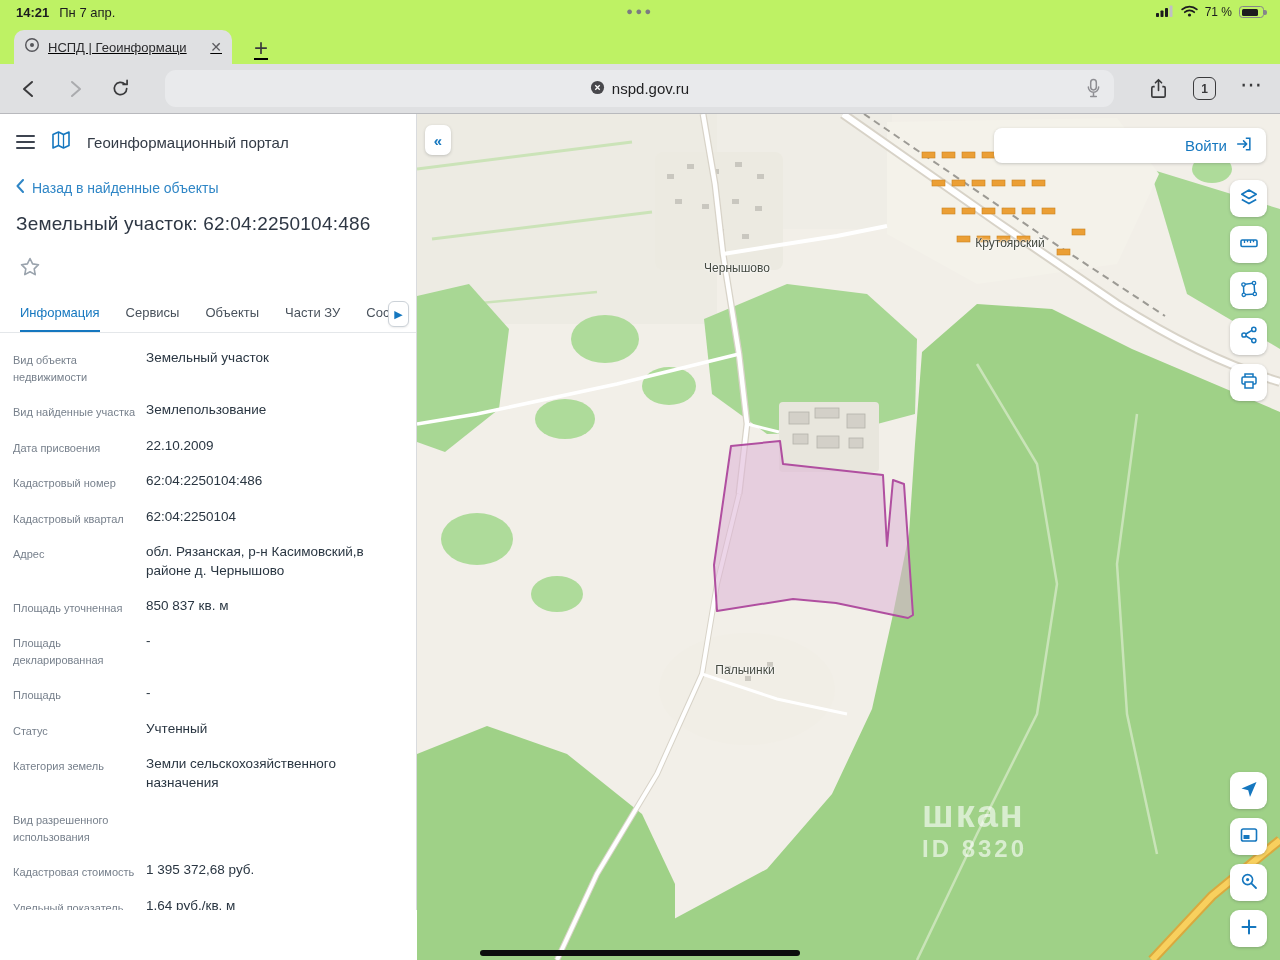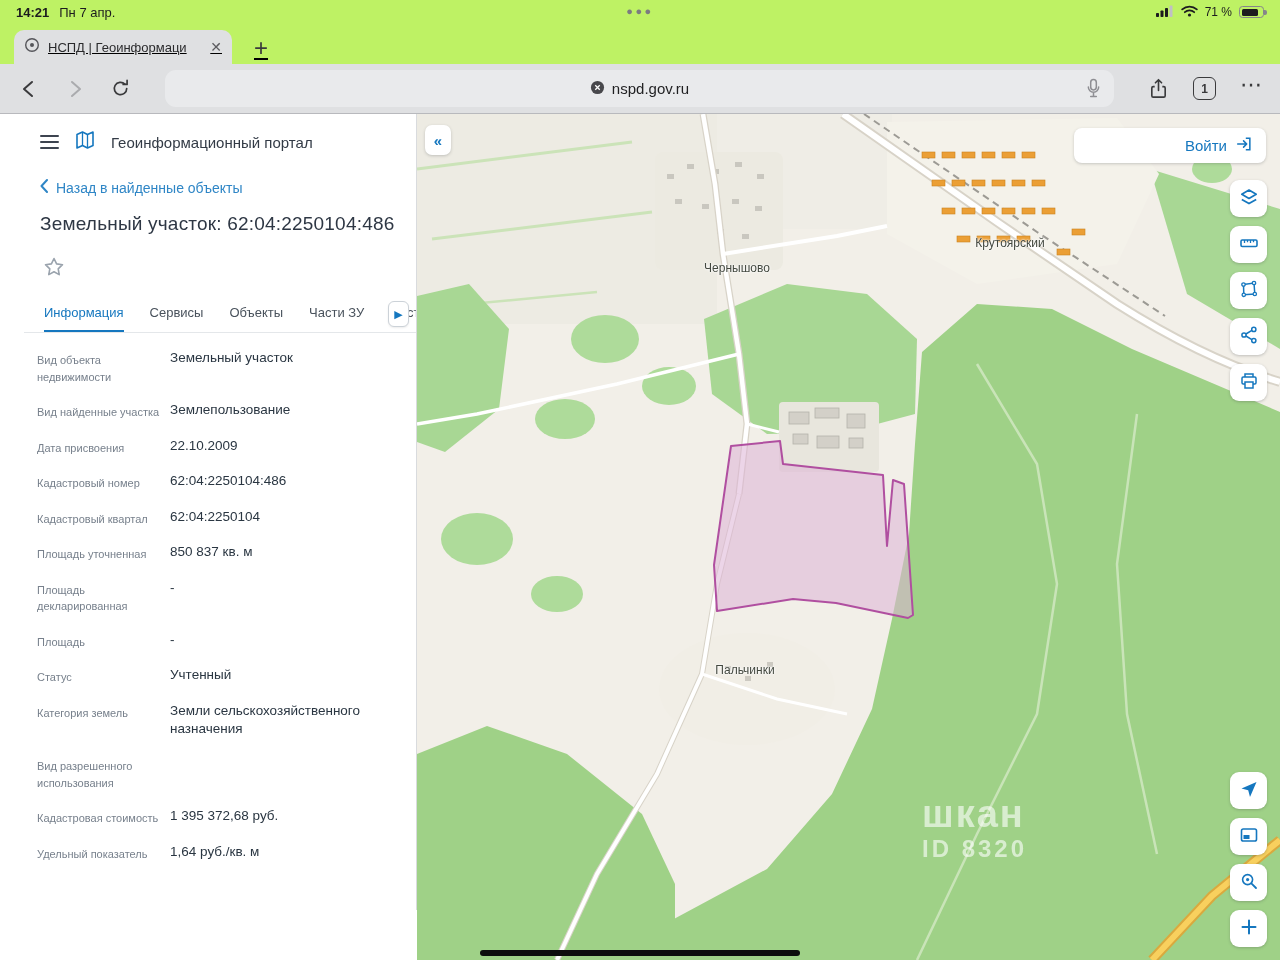--- a/index.html
+++ b/index.html
@@ -26,21 +26,21 @@
   .tb-btn { border:none; background:none; cursor:pointer; display:flex; align-items:center; padding:0; }
   .url-pill { flex:1; height:37px; background:#e9eaec; border-radius:11px; margin:0 10px; position:relative; display:flex; align-items:center; justify-content:center; gap:7px; font-size:15px; color:#1f1f21; cursor:pointer; }
   .mic { position:absolute; right:13px; top:8px; }
   .tabcount-btn { width:23px; height:23px; border:1.8px solid #3a3a3c; border-radius:6px; background:none; font-size:12px; font-weight:700; color:#3a3a3c; display:flex; align-items:center; justify-content:center; cursor:pointer; }
   .more-btn { border:none; background:none; font-size:22px; color:#3a3a3c; cursor:pointer; line-height:0.4; padding-bottom:6px; }
 
   
   .content { position:absolute; top:114px; left:0; width:1280px; height:846px; display:flex; }
 
   
-  .panel { width:417px; height:796px; background:#fff; border-right:1px solid #d9dbde; position:relative; overflow:hidden; flex:0 0 417px;padding-left:24px; }
+  .panel { width:417px; height:796px; background:#fff; border-right:1px solid #d9dbde; position:relative; overflow:hidden; flex:0 0 417px; }
   .panel-header { display:flex; align-items:center; gap:15px; padding:15px 16px 0 16px; }
   .burger { display:flex; flex-direction:column; gap:4px; cursor:pointer; background:none; border:none; padding:2px 0; }
   .burger i { width:19px; height:2.2px; background:#3d4450; border-radius:1px; display:block; }
   .portal-title { font-size:15px; color:#333b46; font-weight:500; }
   .back-link { display:flex; align-items:flex-end; gap:8px; margin:24px 0 0 16px; color:#2f86c6; font-size:14px; cursor:pointer; background:none; border:none; }
   .page-title { margin:17px 20px 0 16px; font-size:19px; font-weight:500; color:#2e3744; letter-spacing:.2px; }
   .star-row { margin:20px 0 0 18px; }
   .tabs-wrap { position:relative; margin-top:16px; border-bottom:1px solid #e4e7ea; }
   .tabs { display:flex; gap:26px; padding:0 46px 0 20px; overflow:hidden; white-space:nowrap; }
   .tab { font-size:13px; color:#49525c; padding:6px 0 10px; cursor:pointer; border-bottom:2px solid transparent; }
@@ -54,21 +54,21 @@
   
   .map { position:relative; flex:1; height:846px; overflow:hidden; background:#f2efe8; }
   .map-svg { position:absolute; top:0; left:0; }
   .place-labels { position:absolute; inset:0; pointer-events:none; }
   .place-label { position:absolute; transform:translate(-50%,-50%); font-size:12px; color:#43483f; text-shadow:0 0 3px #fff,0 0 2px #fff,0 0 1px #fff; white-space:nowrap; }
   .pos-0 { left:320px; top:154px; }
   .pos-1 { left:593px; top:129px; }
   .pos-2 { left:328px; top:556px; }
 
   .collapse-btn { position:absolute; top:11px; left:8px; width:26px; height:30px; background:#fff; border:none; border-radius:7px; box-shadow:0 1px 3px rgba(60,64,67,.25); color:#1577bf; font-size:15px; font-weight:700; cursor:pointer; display:flex; align-items:center; justify-content:center; }
-  .login-btn { position:absolute; top:14px; right:14px; width:192px; height:35px; background:#fff; border:none; border-radius:8px; box-shadow:0 1px 3px rgba(60,64,67,.25); display:flex; align-items:center; justify-content:flex-end; gap:8px; padding-right:13px; cursor:pointer; }
+  .login-btn { position:absolute; top:14px; right:14px; width:272px; height:35px; background:#fff; border:none; border-radius:8px; box-shadow:0 1px 3px rgba(60,64,67,.25); display:flex; align-items:center; justify-content:flex-end; gap:8px; padding-right:13px; cursor:pointer; }
   .login-label { color:#1577bf; font-size:15px; font-weight:500; }
   .tools-top { position:absolute; top:66px; right:13px; display:flex; flex-direction:column; gap:9px; }
   .tools-bottom { position:absolute; bottom:13px; right:13px; display:flex; flex-direction:column; gap:9px; }
   .map-btn { width:37px; height:37px; background:#fff; border:none; border-radius:9px; box-shadow:0 1px 3px rgba(60,64,67,.28); display:flex; align-items:center; justify-content:center; cursor:pointer; padding:0; }
   .map-btn svg { width:20px; height:20px; }
 
   .watermark { position:absolute; left:505px; top:680px; color:rgba(255,255,255,.6); pointer-events:none; line-height:1.1; }
   .watermark .w1 { font-size:38px; font-weight:700; letter-spacing:2px; }
   .watermark .w2 { font-size:24px; font-weight:700; letter-spacing:3px; }
 
@@ -209,20 +209,24 @@
           <div class="field-label">Дата присвоения</div>
           <div class="field-value">22.10.2009</div>
         </div>
         <div class="field-row">
           <div class="field-label">Кадастровый номер</div>
           <div class="field-value">62:04:2250104:486</div>
         </div>
         <div class="field-row">
           <div class="field-label">Кадастровый квартал</div>
           <div class="field-value">62:04:2250104</div>
+        </div>
+        <div class="field-row">
+          <div class="field-label">Адрес</div>
+          <div class="field-value">обл. Рязанская, р-н Касимовский,в районе д. Чернышово</div>
         </div>
         <div class="field-row">
           <div class="field-label">Площадь уточненная</div>
           <div class="field-value">850 837 кв. м</div>
         </div>
         <div class="field-row">
           <div class="field-label">Площадь декларированная</div>
           <div class="field-value">-</div>
         </div>
         <div class="field-row">

